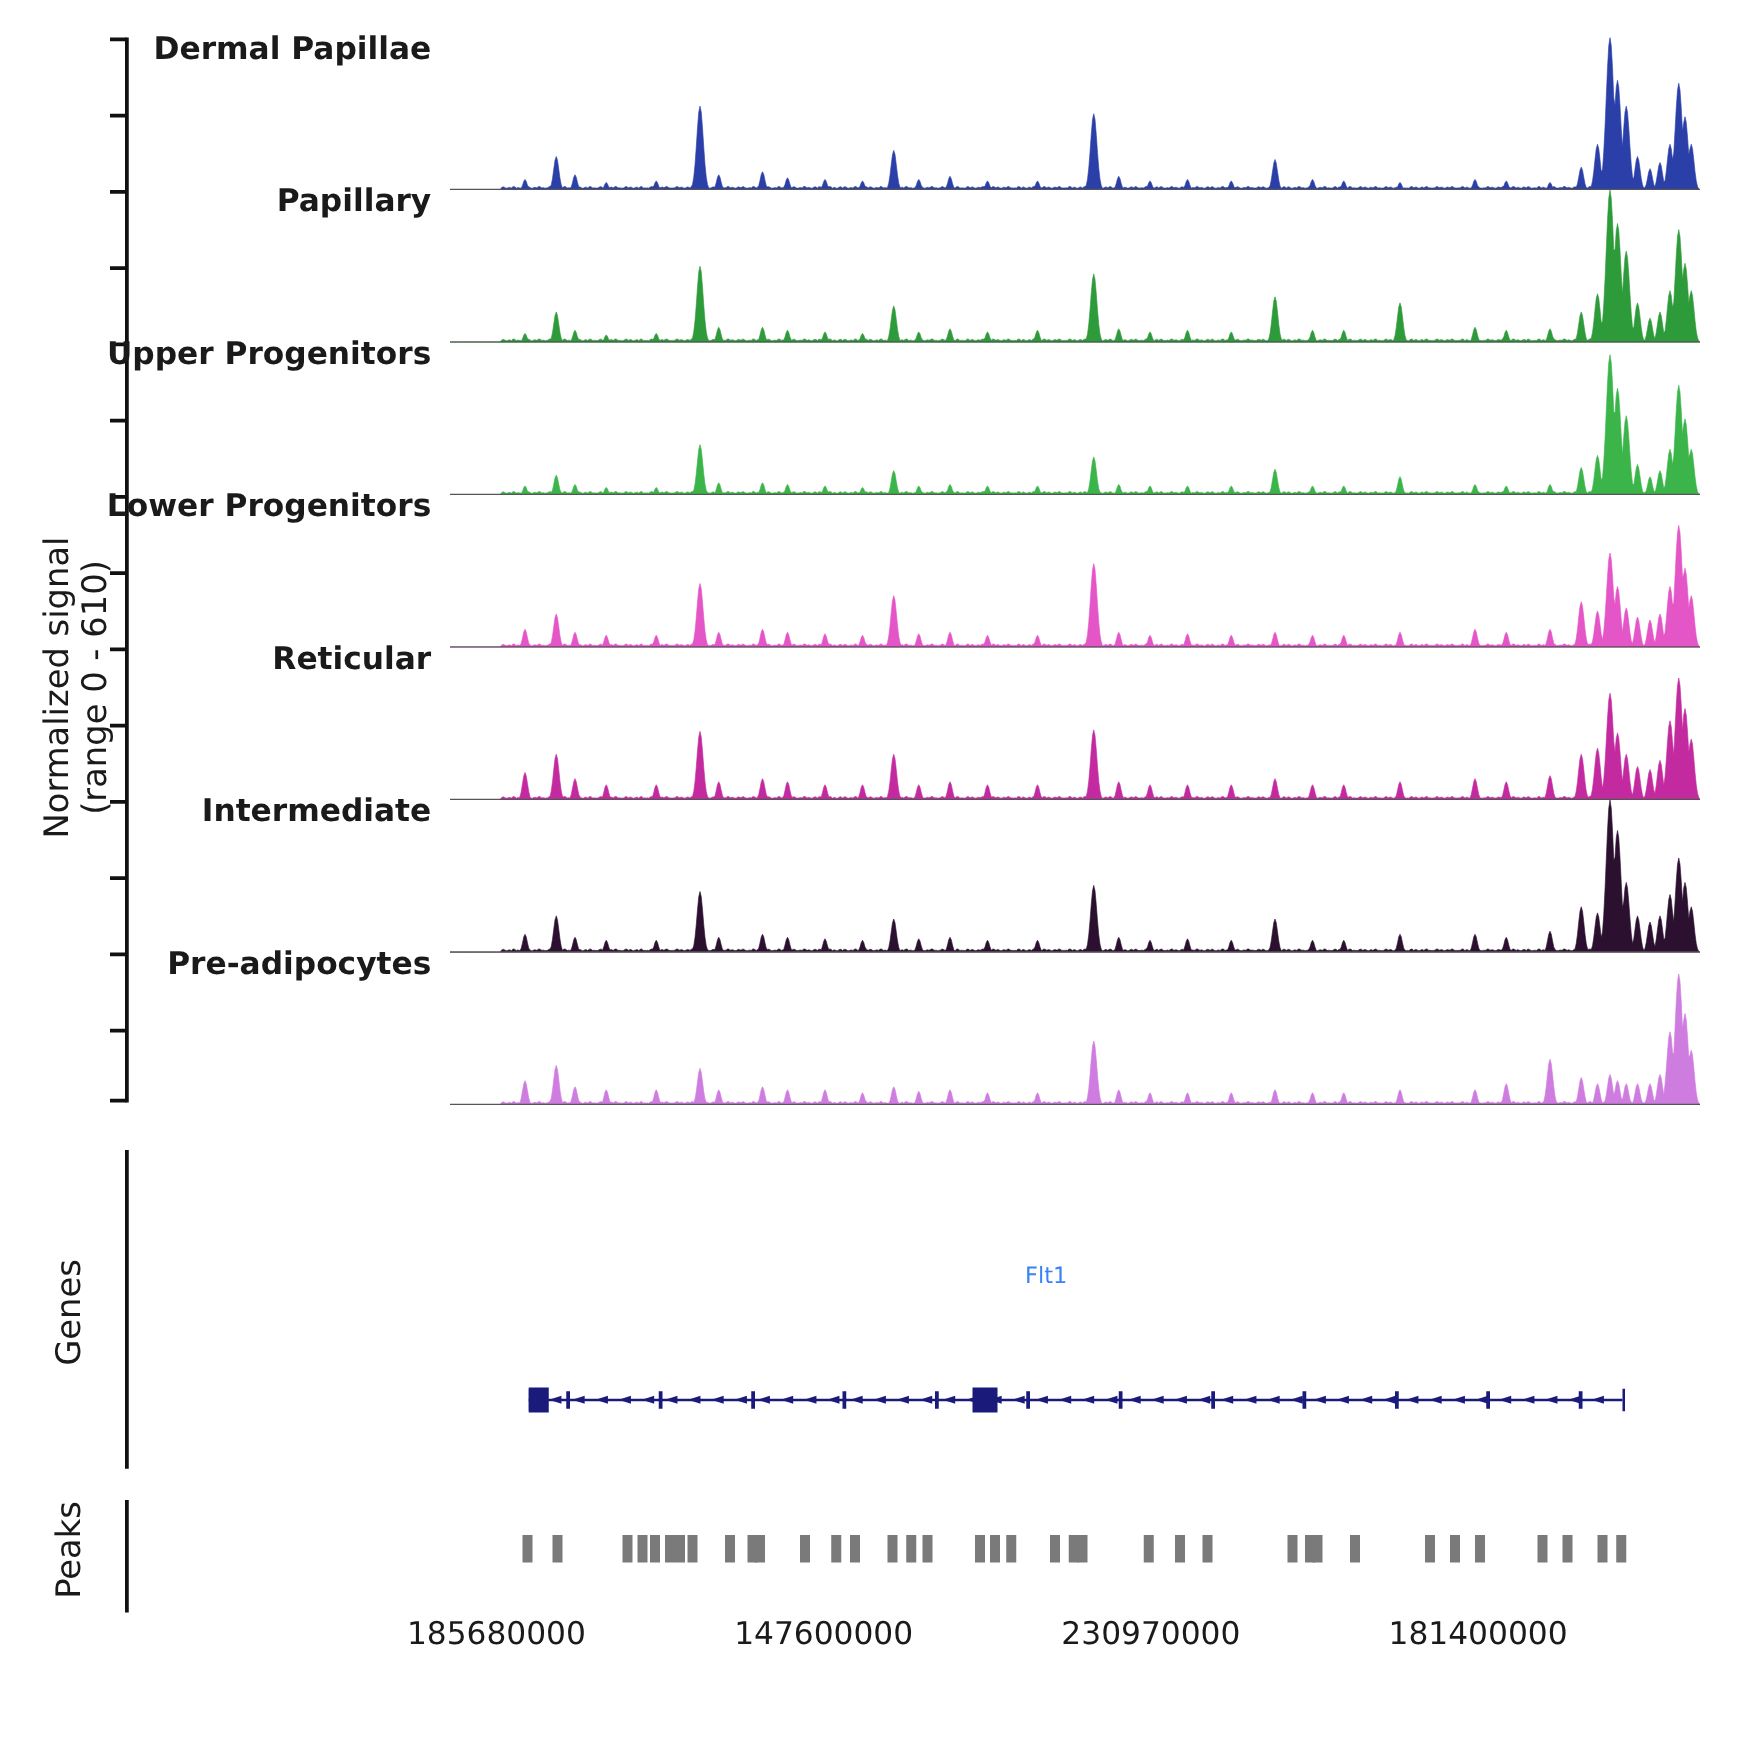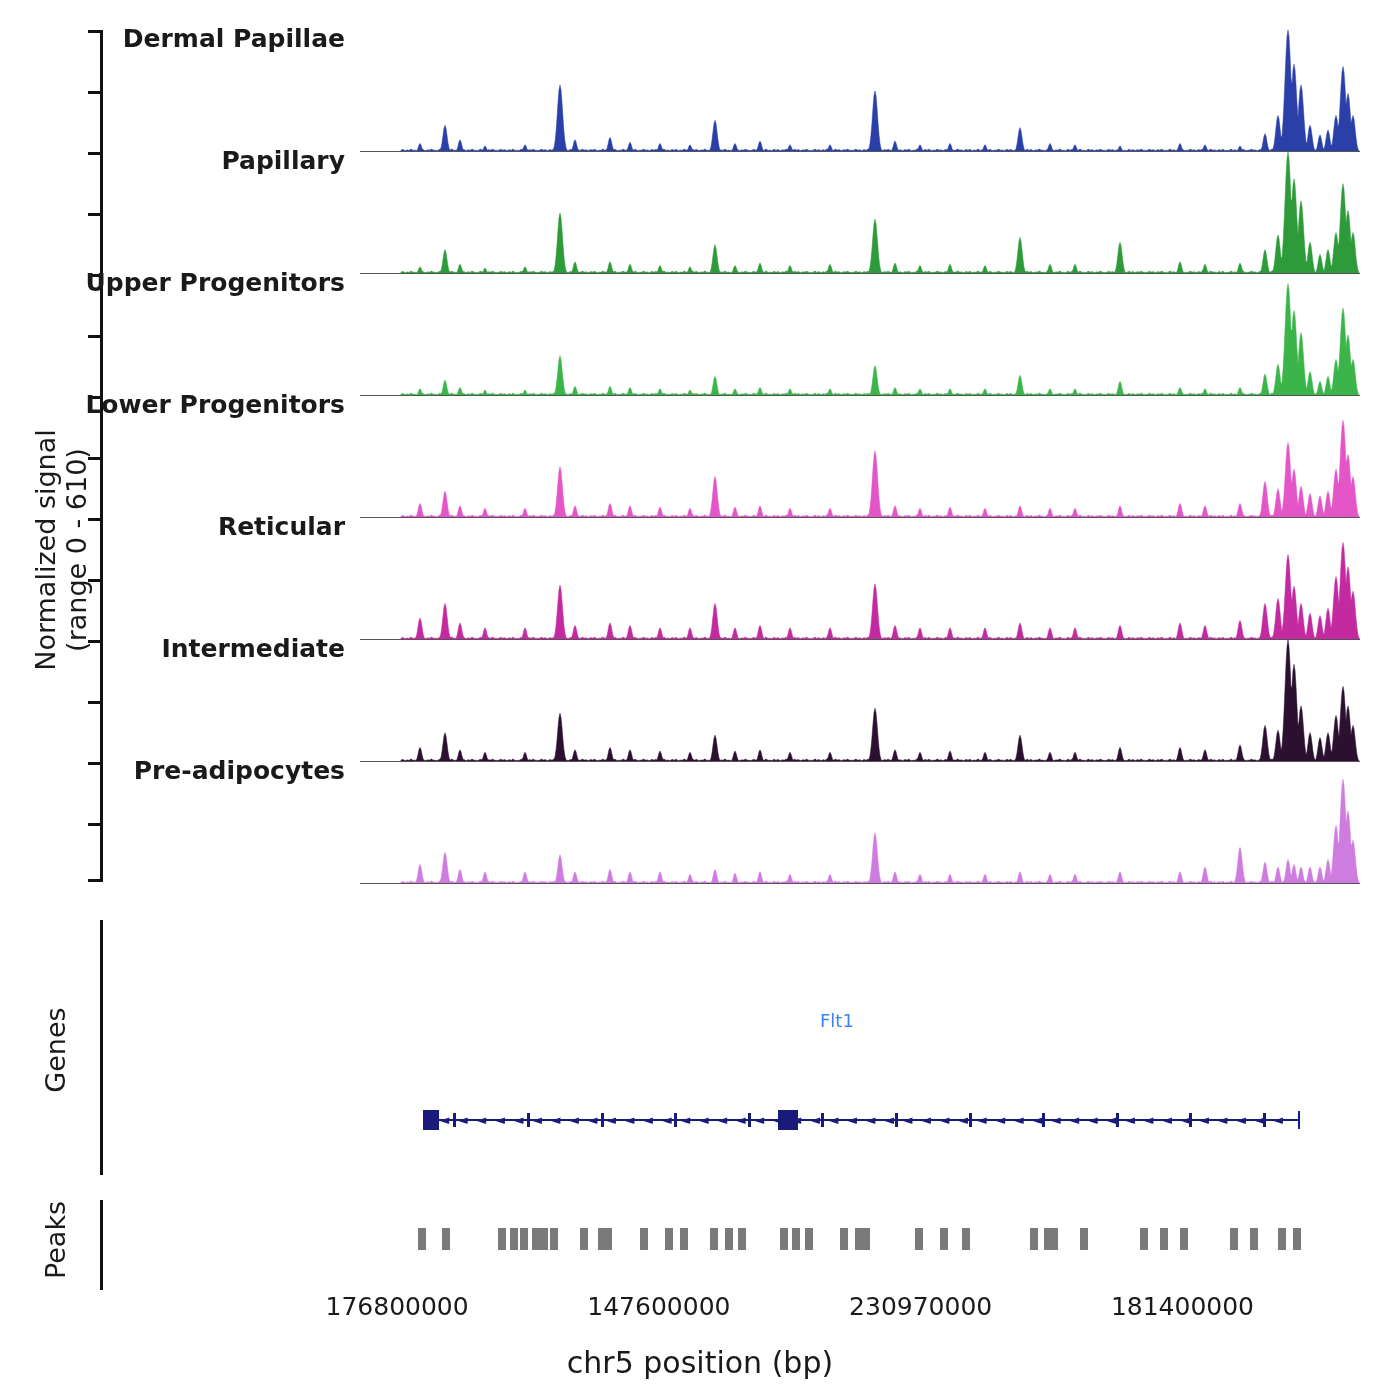--- a/index.html
+++ b/index.html
@@ -262,20 +262,19 @@
       <div class="peak" style="left: 790px; width: 8px;"></div>
       <div class="peak" style="left: 810px; width: 8px;"></div>
       <div class="peak" style="left: 830px; width: 8px;"></div>
       <div class="peak" style="left: 880px; width: 8px;"></div>
       <div class="peak" style="left: 900px; width: 8px;"></div>
       <div class="peak" style="left: 928px; width: 8px;"></div>
       <div class="peak" style="left: 943px; width: 8px;"></div>
     </div>
 
   <div id="xticks">
-      <div class="xtick-label" style="left: 397.12px;">176800000</div>
+      <div class="xtick-label" style="left: 397.12px;">185680000</div>
       <div class="xtick-label" style="left: 658.901px;">147600000</div>
       <div class="xtick-label" style="left: 920.681px;">230970000</div>
       <div class="xtick-label" style="left: 1182.46px;">181400000</div>
     </div>
-  <div class="xtitle">chr5 position (bp)</div>
 
 </div>
 
 </body></html>

